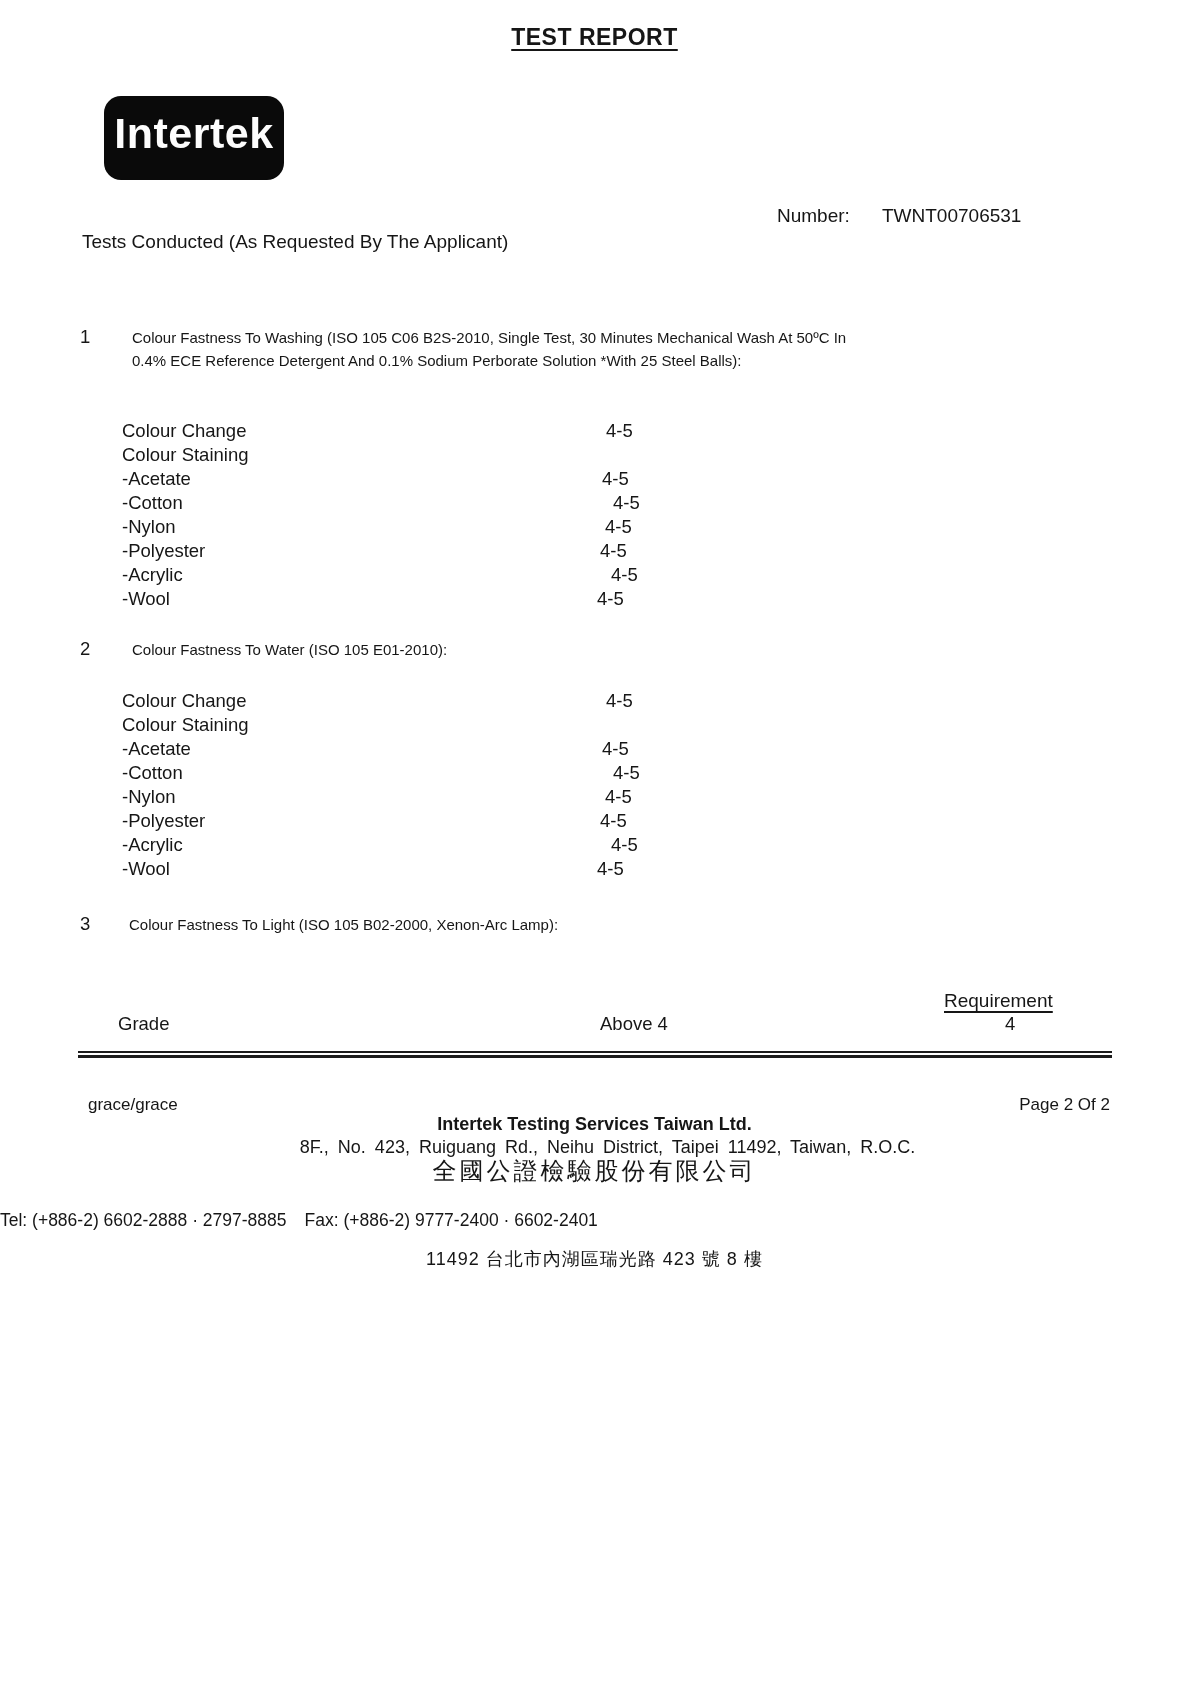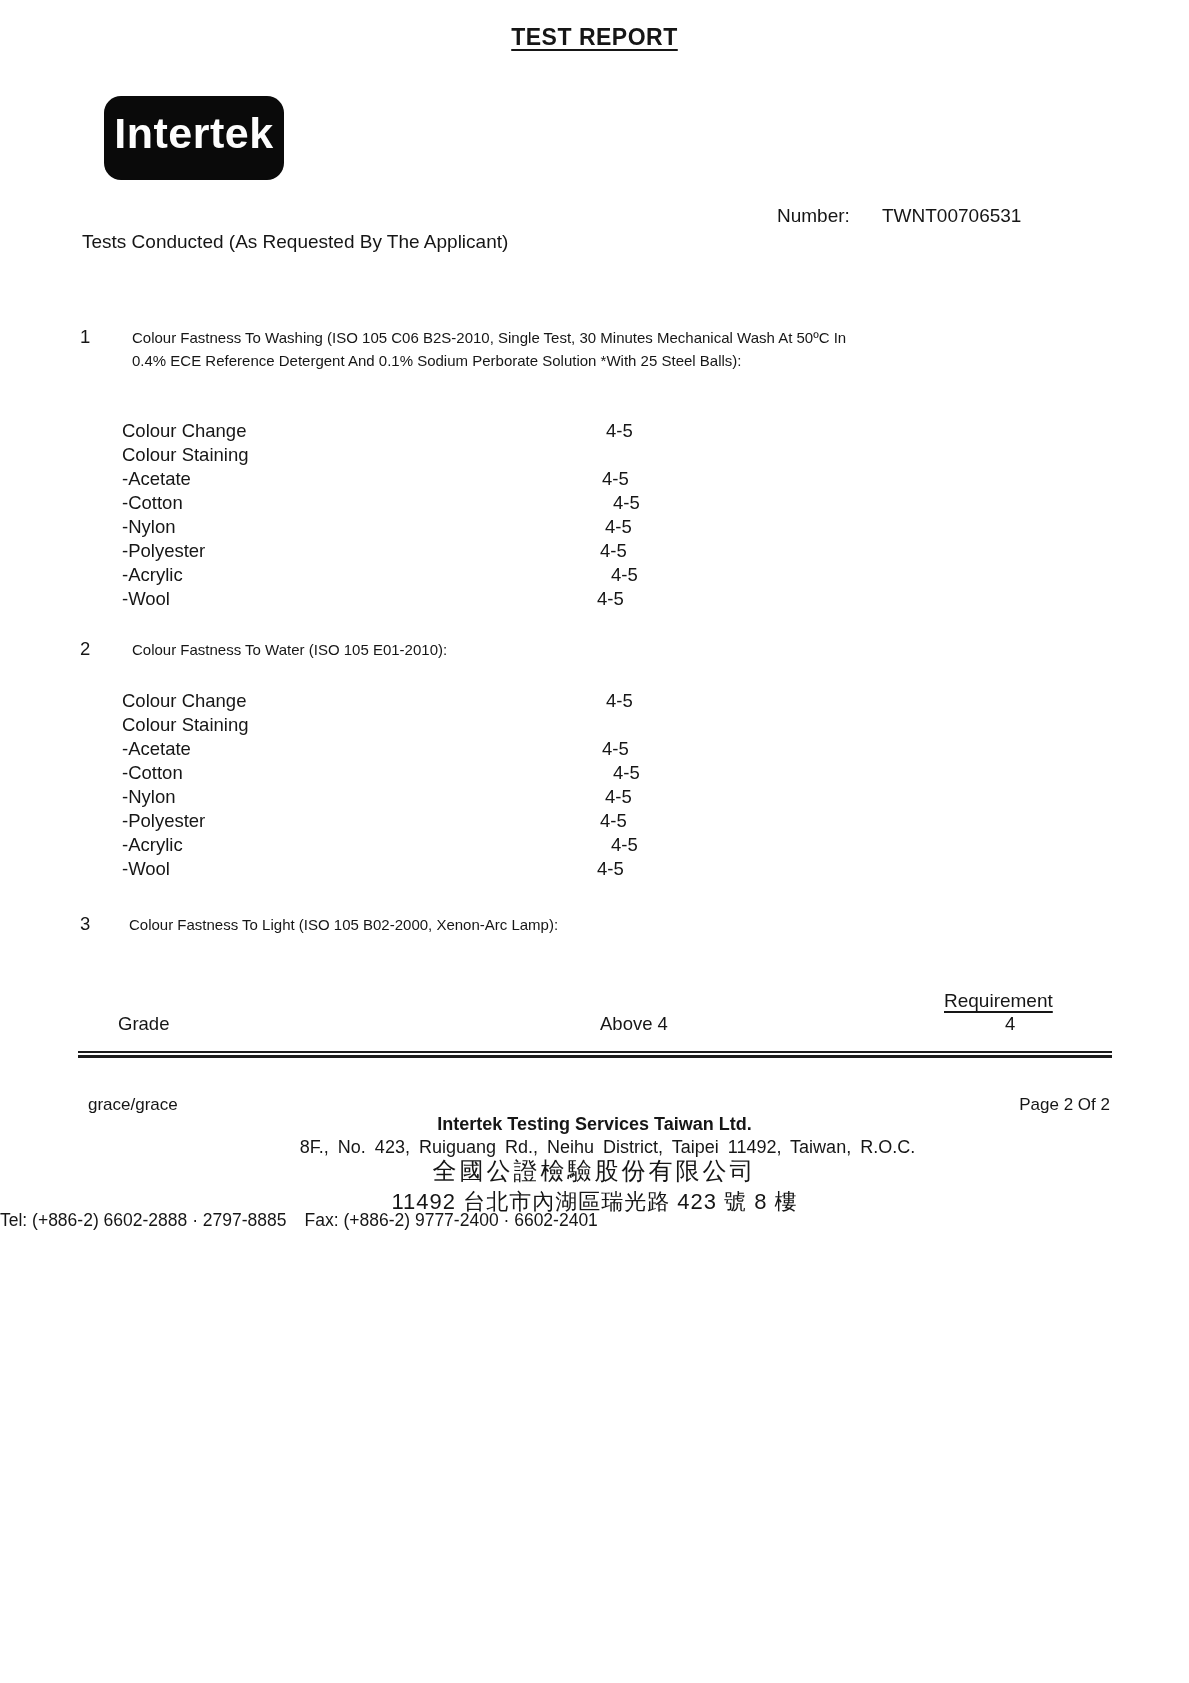--- a/index.html
+++ b/index.html
@@ -50,21 +50,21 @@
     border-top:2px solid #1c1c1c; border-bottom:3px solid #1c1c1c;
   }
 
   .author   { left:88px; top:1095px; font-size:17px; }
   .page-ind { right:79px; top:1095px; font-size:17px; }
 
   .f-center { left:0; width:100%; text-align:center; }
   .company-en { top:1114px; font-size:18px; font-weight:bold; }
   .address-en { top:1137px; font-size:18px; word-spacing:4px;margin-left:13px; }
   .company-zh { top:1155px; font-size:24px; letter-spacing:3px; }
-  .address-zh { top:1187px; font-size:22px; letter-spacing:1px; }
+  .address-zh { top:1247px; font-size:18px; letter-spacing:1px; }
   .telfax     { top:1210px; font-size:17.5px; display:flex; justify-content:flex-start; gap:18px; }
 </style>
 </head>
 <body>
 
 <div class="page">
 
   <div class="abs title">
     <span>TEST REPORT</span>
   </div>

